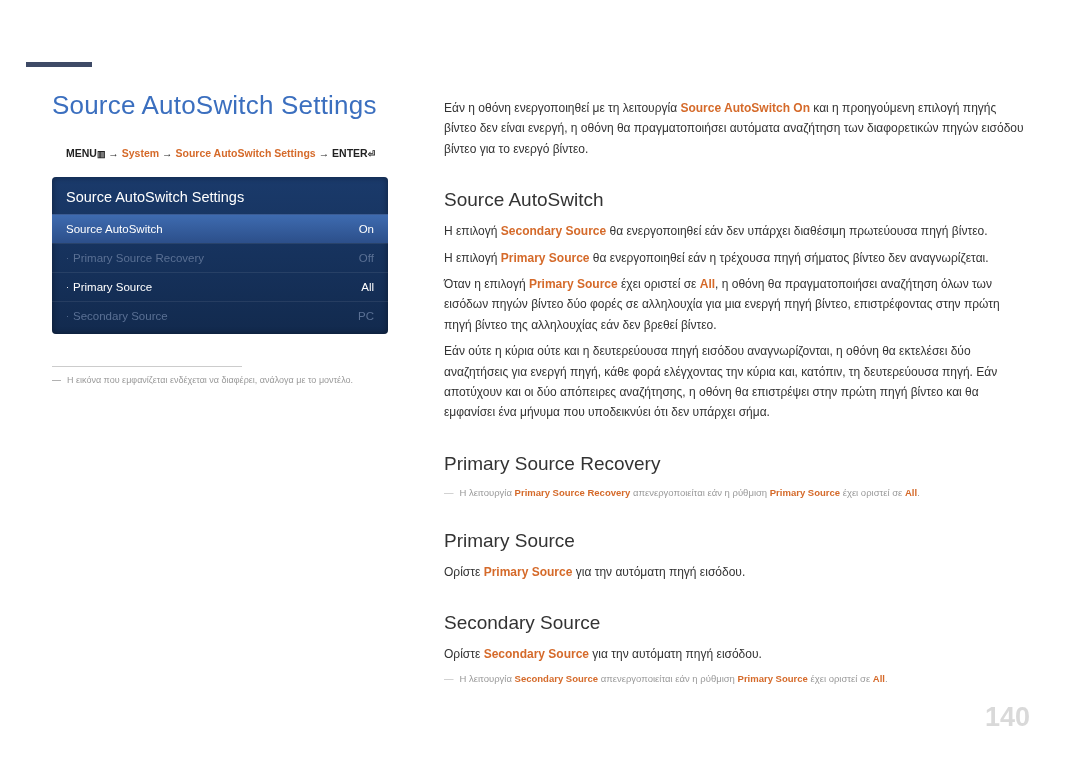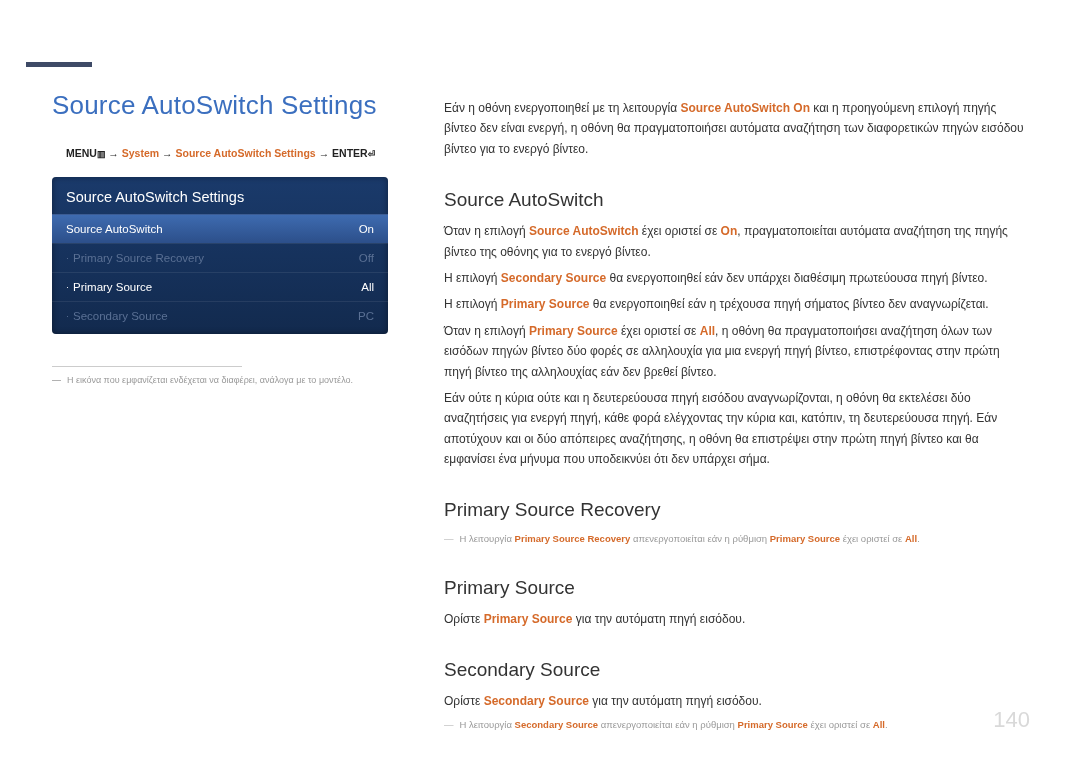--- a/index.html
+++ b/index.html
@@ -91,23 +91,23 @@
   .section-h { font-size: 19px; font-weight: 400; color: #333; margin-top: 30px; margin-bottom: 10px; }
   .body-text { font-size: 12px; line-height: 1.7; color: #333; margin-bottom: 6px; }
   .body-text .hl { color: #d56a2a; font-weight: bold; }
   .note-line { font-size: 9.5px; color: #999; margin-top: 4px; display: flex; gap: 6px; line-height: 1.6; }
   .note-line .dash { color: #bbb; }
   .note-line .hl { color: #d56a2a; font-weight: bold; }
   .page-num {
     position: absolute;
     bottom: 30px;
     right: 50px;
-    font-size: 22px;
+    font-size: 27px;
     color: #d9d9d9;
-    font-weight: 400;
+    font-weight: 700;
   }
 </style>
 </head>
 <body>
 
 <div class="top-bar"></div>
 
 <div class="container">
 
   <div class="left-col">
@@ -162,23 +162,20 @@
   </div>
 
   <div class="right-col">
 
     <p class="body-text" style="margin-top:8px">
       <span>Εάν η οθόνη ενεργοποιηθεί με τη λειτουργία </span><span class="hl">Source AutoSwitch On</span><span> και η προηγούμενη επιλογή πηγής βίντεο δεν είναι ενεργή, η οθόνη θα πραγματοποιήσει αυτόματα αναζήτηση των διαφορετικών πηγών εισόδου βίντεο για το ενεργό βίντεο.</span>
     </p>
 
     <h2 class="section-h">Source AutoSwitch</h2>
     <p class="body-text">
-      <span>Όταν η επιλογή </span><span class="hl">Source AutoSwitch</span><span> έχει οριστεί σε </span><span class="hl">On</span><span>, πραγματοποιείται αυτόματα αναζήτηση της πηγής βίντεο της οθόνης για το ενεργό βίντεο.</span>
-    </p>
-    <p class="body-text">
       <span>Η επιλογή </span><span class="hl">Secondary Source</span><span> θα ενεργοποιηθεί εάν δεν υπάρχει διαθέσιμη πρωτεύουσα πηγή βίντεο.</span>
     </p>
     <p class="body-text">
       <span>Η επιλογή </span><span class="hl">Primary Source</span><span> θα ενεργοποιηθεί εάν η τρέχουσα πηγή σήματος βίντεο δεν αναγνωρίζεται.</span>
     </p>
     <p class="body-text">
       <span>Όταν η επιλογή </span><span class="hl">Primary Source</span><span> έχει οριστεί σε </span><span class="hl">All</span><span>, η οθόνη θα πραγματοποιήσει αναζήτηση όλων των εισόδων πηγών βίντεο δύο φορές σε αλληλουχία για μια ενεργή πηγή βίντεο, επιστρέφοντας στην πρώτη πηγή βίντεο της αλληλουχίας εάν δεν βρεθεί βίντεο.</span>
     </p>
     <p class="body-text">Εάν ούτε η κύρια ούτε και η δευτερεύουσα πηγή εισόδου αναγνωρίζονται, η οθόνη θα εκτελέσει δύο αναζητήσεις για ενεργή πηγή, κάθε φορά ελέγχοντας την κύρια και, κατόπιν, τη δευτερεύουσα πηγή. Εάν αποτύχουν και οι δύο απόπειρες αναζήτησης, η οθόνη θα επιστρέψει στην πρώτη πηγή βίντεο και θα εμφανίσει ένα μήνυμα που υποδεικνύει ότι δεν υπάρχει σήμα.</p>
 

